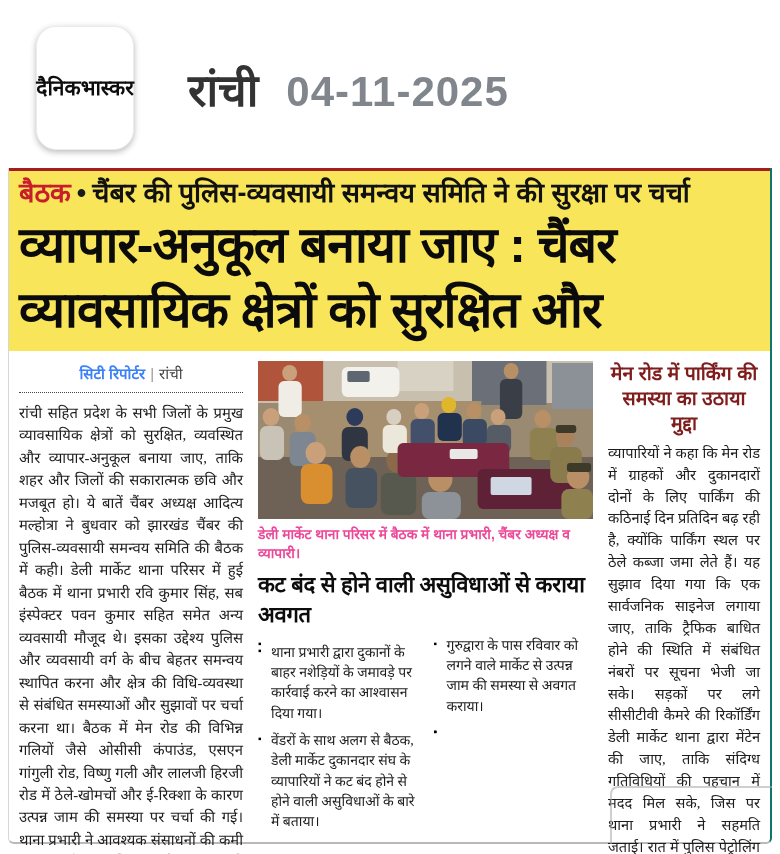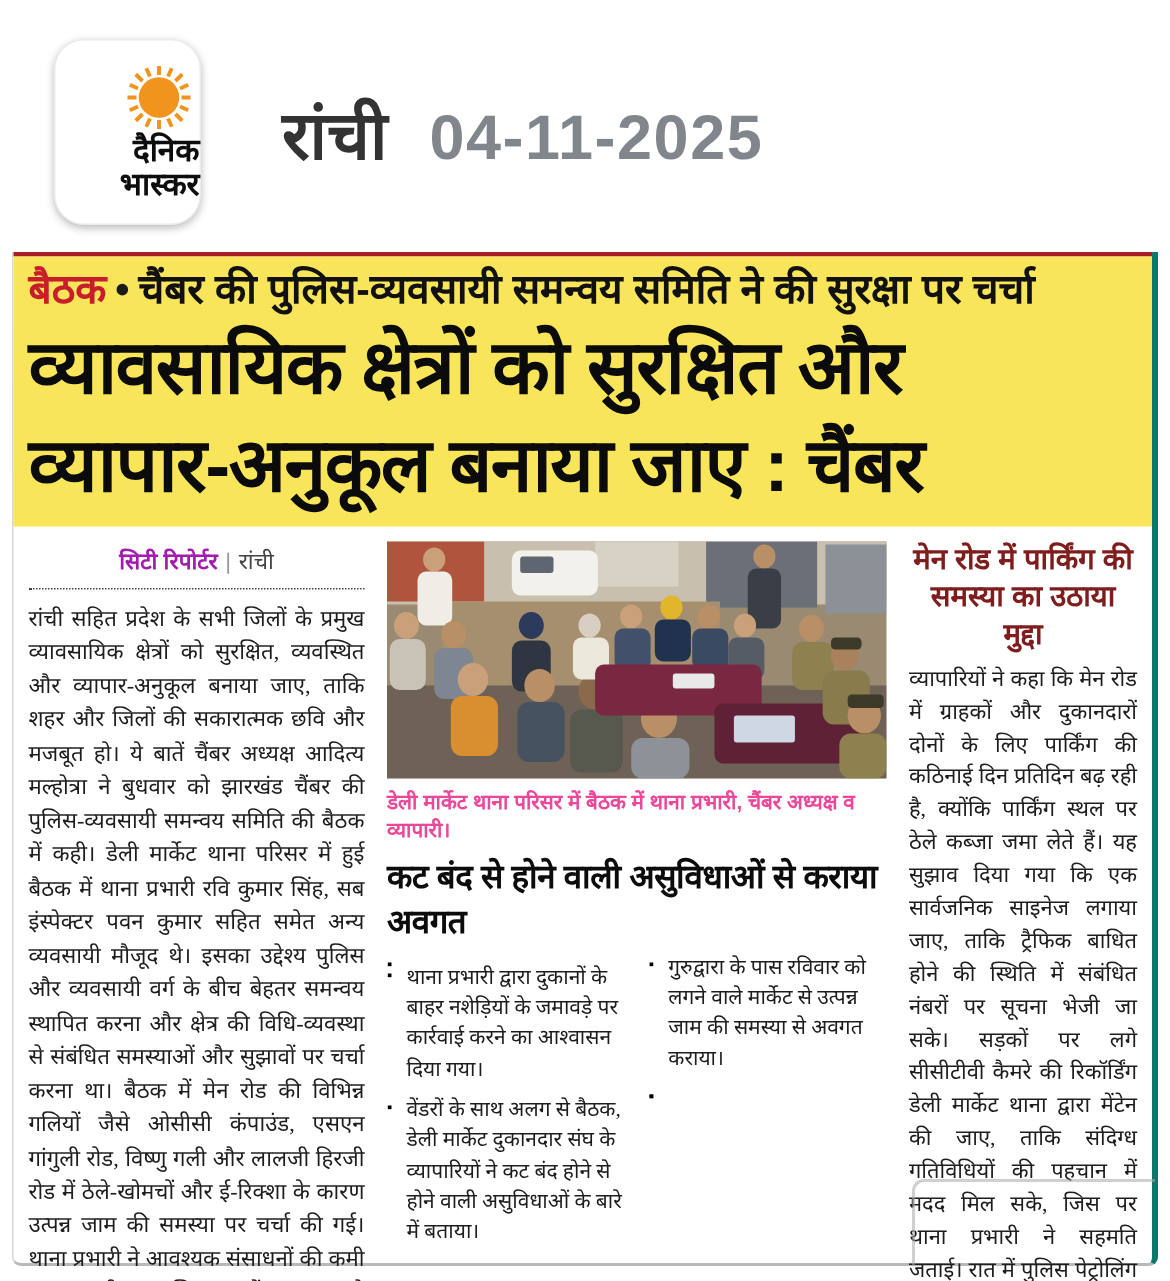--- a/index.html
+++ b/index.html
@@ -6,48 +6,48 @@
   body{
     width:780px;height:854px;background:#ffffff;overflow:hidden;
     font-family:"Liberation Serif","DejaVu Serif",serif;
     color:#1c1c1c;
   }
   
   .header{display:flex;align-items:center;padding:26px 16px 12px 36px;}
   .logo-card{
     width:96px;height:122px;border-radius:20px;background:#fff;
     border:1px solid #ececec;box-shadow:0 2px 6px rgba(0,0,0,.28);
-    display:flex;flex-direction:column;align-items:flex-end;justify-content:center;
+    display:flex;flex-direction:row;align-items:center;justify-content:center;
     flex:0 0 auto;
   }
   .logo-text{font-family:"Liberation Sans",sans-serif;font-weight:800;font-size:21px;line-height:1.08;color:#0d0d0d;text-align:center;}
   .edition-row{display:flex;align-items:baseline;margin-left:54px;}
   .edition-name{font-family:"Liberation Sans",sans-serif;font-size:45px;font-weight:700;color:#333;}
   .edition-date{font-family:"Liberation Sans",sans-serif;font-size:42px;font-weight:600;color:#81868d;margin-left:28px;letter-spacing:1px;}
   
   .article{
     margin:6px 8px 0 8px;position:relative;
-    border-left:1px solid #d6d6d6;border-right:4px solid #0f766e;border-bottom:2px solid #b9b9b9;
+    border-left:1px solid #d6d6d6;border-right:2px solid #0f766e;border-bottom:2px solid #b9b9b9;
     border-radius:0 0 6px 6px;
     height:676px;box-sizing:border-box;
   }
   .red-rule{height:3px;background:#a51d22;width:100%;}
   .highlight-block{background:#f8e55a;padding:6px 12px 8px 10px;}
   .kicker{font-family:"Liberation Sans",sans-serif;font-size:27px;font-weight:800;color:#111;line-height:1.25;white-space:nowrap;}
   .kicker .k-label{color:#c81e2b;}
   .kicker .k-dot{color:#1a1a1a;padding:0 6px;}
   .headline{font-family:"Liberation Sans",sans-serif;font-size:50px;line-height:1.3;font-weight:900;color:#0b0b0b;letter-spacing:-1px;margin-top:2px;}
   .headline span{display:block;}
   
   .content{display:grid;grid-template-columns:224px 1fr 152px;column-gap:15px;padding:10px 10px 0 10px;}
   .byline{
     text-align:center;font-family:"Liberation Sans",sans-serif;font-size:15px;
     padding:2px 0 9px;border-bottom:1px dotted #444;margin-bottom:9px;
   }
-  .byline .b-name{font-weight:800;color:#a21caf;}
+  .byline .b-name{font-weight:800;color:#3b82f6;}
   .byline .b-sep{color:#999;padding:0 5px;font-weight:400;}
   .byline .b-loc{color:#444;}
   .bodytext{font-size:14.8px;line-height:1.52;text-align:justify;color:#1d1d1d;}
   
   .photo{width:100%;height:158px;display:block;background:#9a8a72;}
   .caption{font-family:"Liberation Sans",sans-serif;font-size:13.8px;font-weight:700;color:#ec4899;padding:5px 0 4px;}
   .sec-heading{font-family:"Liberation Sans",sans-serif;font-size:22px;font-weight:900;color:#0c0c0c;margin:2px 0 8px;letter-spacing:-.3px;}
   .bullet-cols{display:grid;grid-template-columns:1fr 1fr;column-gap:16px;}
   .bullet{position:relative;padding-left:13px;font-size:14px;line-height:1.45;margin-bottom:7px;color:#1d1d1d;}
   .bullet .bq{position:absolute;left:0;top:1px;font-size:10px;color:#000;}
@@ -99,22 +99,22 @@
 </div>
 
 <div class="article">
   <div class="red-rule"></div>
 
   <div class="highlight-block">
     <div class="kicker">
       <span class="k-label">बैठक</span><span class="k-dot">•</span><span>चैंबर की पुलिस-व्यवसायी समन्वय समिति ने की सुरक्षा पर चर्चा</span>
     </div>
     <div class="headline">
+      <span>व्यापार-अनुकूल बनाया जाए : चैंबर</span>
       <span>व्यावसायिक क्षेत्रों को सुरक्षित और</span>
-      <span>व्यापार-अनुकूल बनाया जाए : चैंबर</span>
     </div>
   </div>
 
   <div class="content">
 
     <div>
       <div class="byline">
         <span class="b-name">सिटी रिपोर्टर</span><span class="b-sep">|</span><span class="b-loc">रांची</span>
       </div>
       <div class="bodytext">रांची सहित प्रदेश के सभी जिलों के प्रमुख व्यावसायिक क्षेत्रों को सुरक्षित, व्यवस्थित और व्यापार-अनुकूल बनाया जाए, ताकि शहर और जिलों की सकारात्मक छवि और मजबूत हो। ये बातें चैंबर अध्यक्ष आदित्य मल्होत्रा ने बुधवार को झारखंड चैंबर की पुलिस-व्यवसायी समन्वय समिति की बैठक में कही। डेली मार्केट थाना परिसर में हुई बैठक में थाना प्रभारी रवि कुमार सिंह, सब इंस्पेक्टर पवन कुमार सहित समेत अन्य व्यवसायी मौजूद थे। इसका उद्देश्य पुलिस और व्यवसायी वर्ग के बीच बेहतर समन्वय स्थापित करना और क्षेत्र की विधि-व्यवस्था से संबंधित समस्याओं और सुझावों पर चर्चा करना था। बैठक में मेन रोड की विभिन्न गलियों जैसे ओसीसी कंपाउंड, एसएन गांगुली रोड, विष्णु गली और लालजी हिरजी रोड में ठेले-खोमचों और ई-रिक्शा के कारण उत्पन्न जाम की समस्या पर चर्चा की गई। थाना प्रभारी ने आवश्यक संसाधनों की कमी का मुद्दा भी रखा, जिस पर चैंबर अध्यक्ष ने डीजीपी से चर्चा करने की बात कही। लॉ एंड ऑर्डर उप समिति के चेयरमैन मुकेश अग्रवाल कहा कि पुलिस, नगर निगम और व्यवसायी समाज तीनों का बेहतर तालमेल आवश्यक है।</div>

